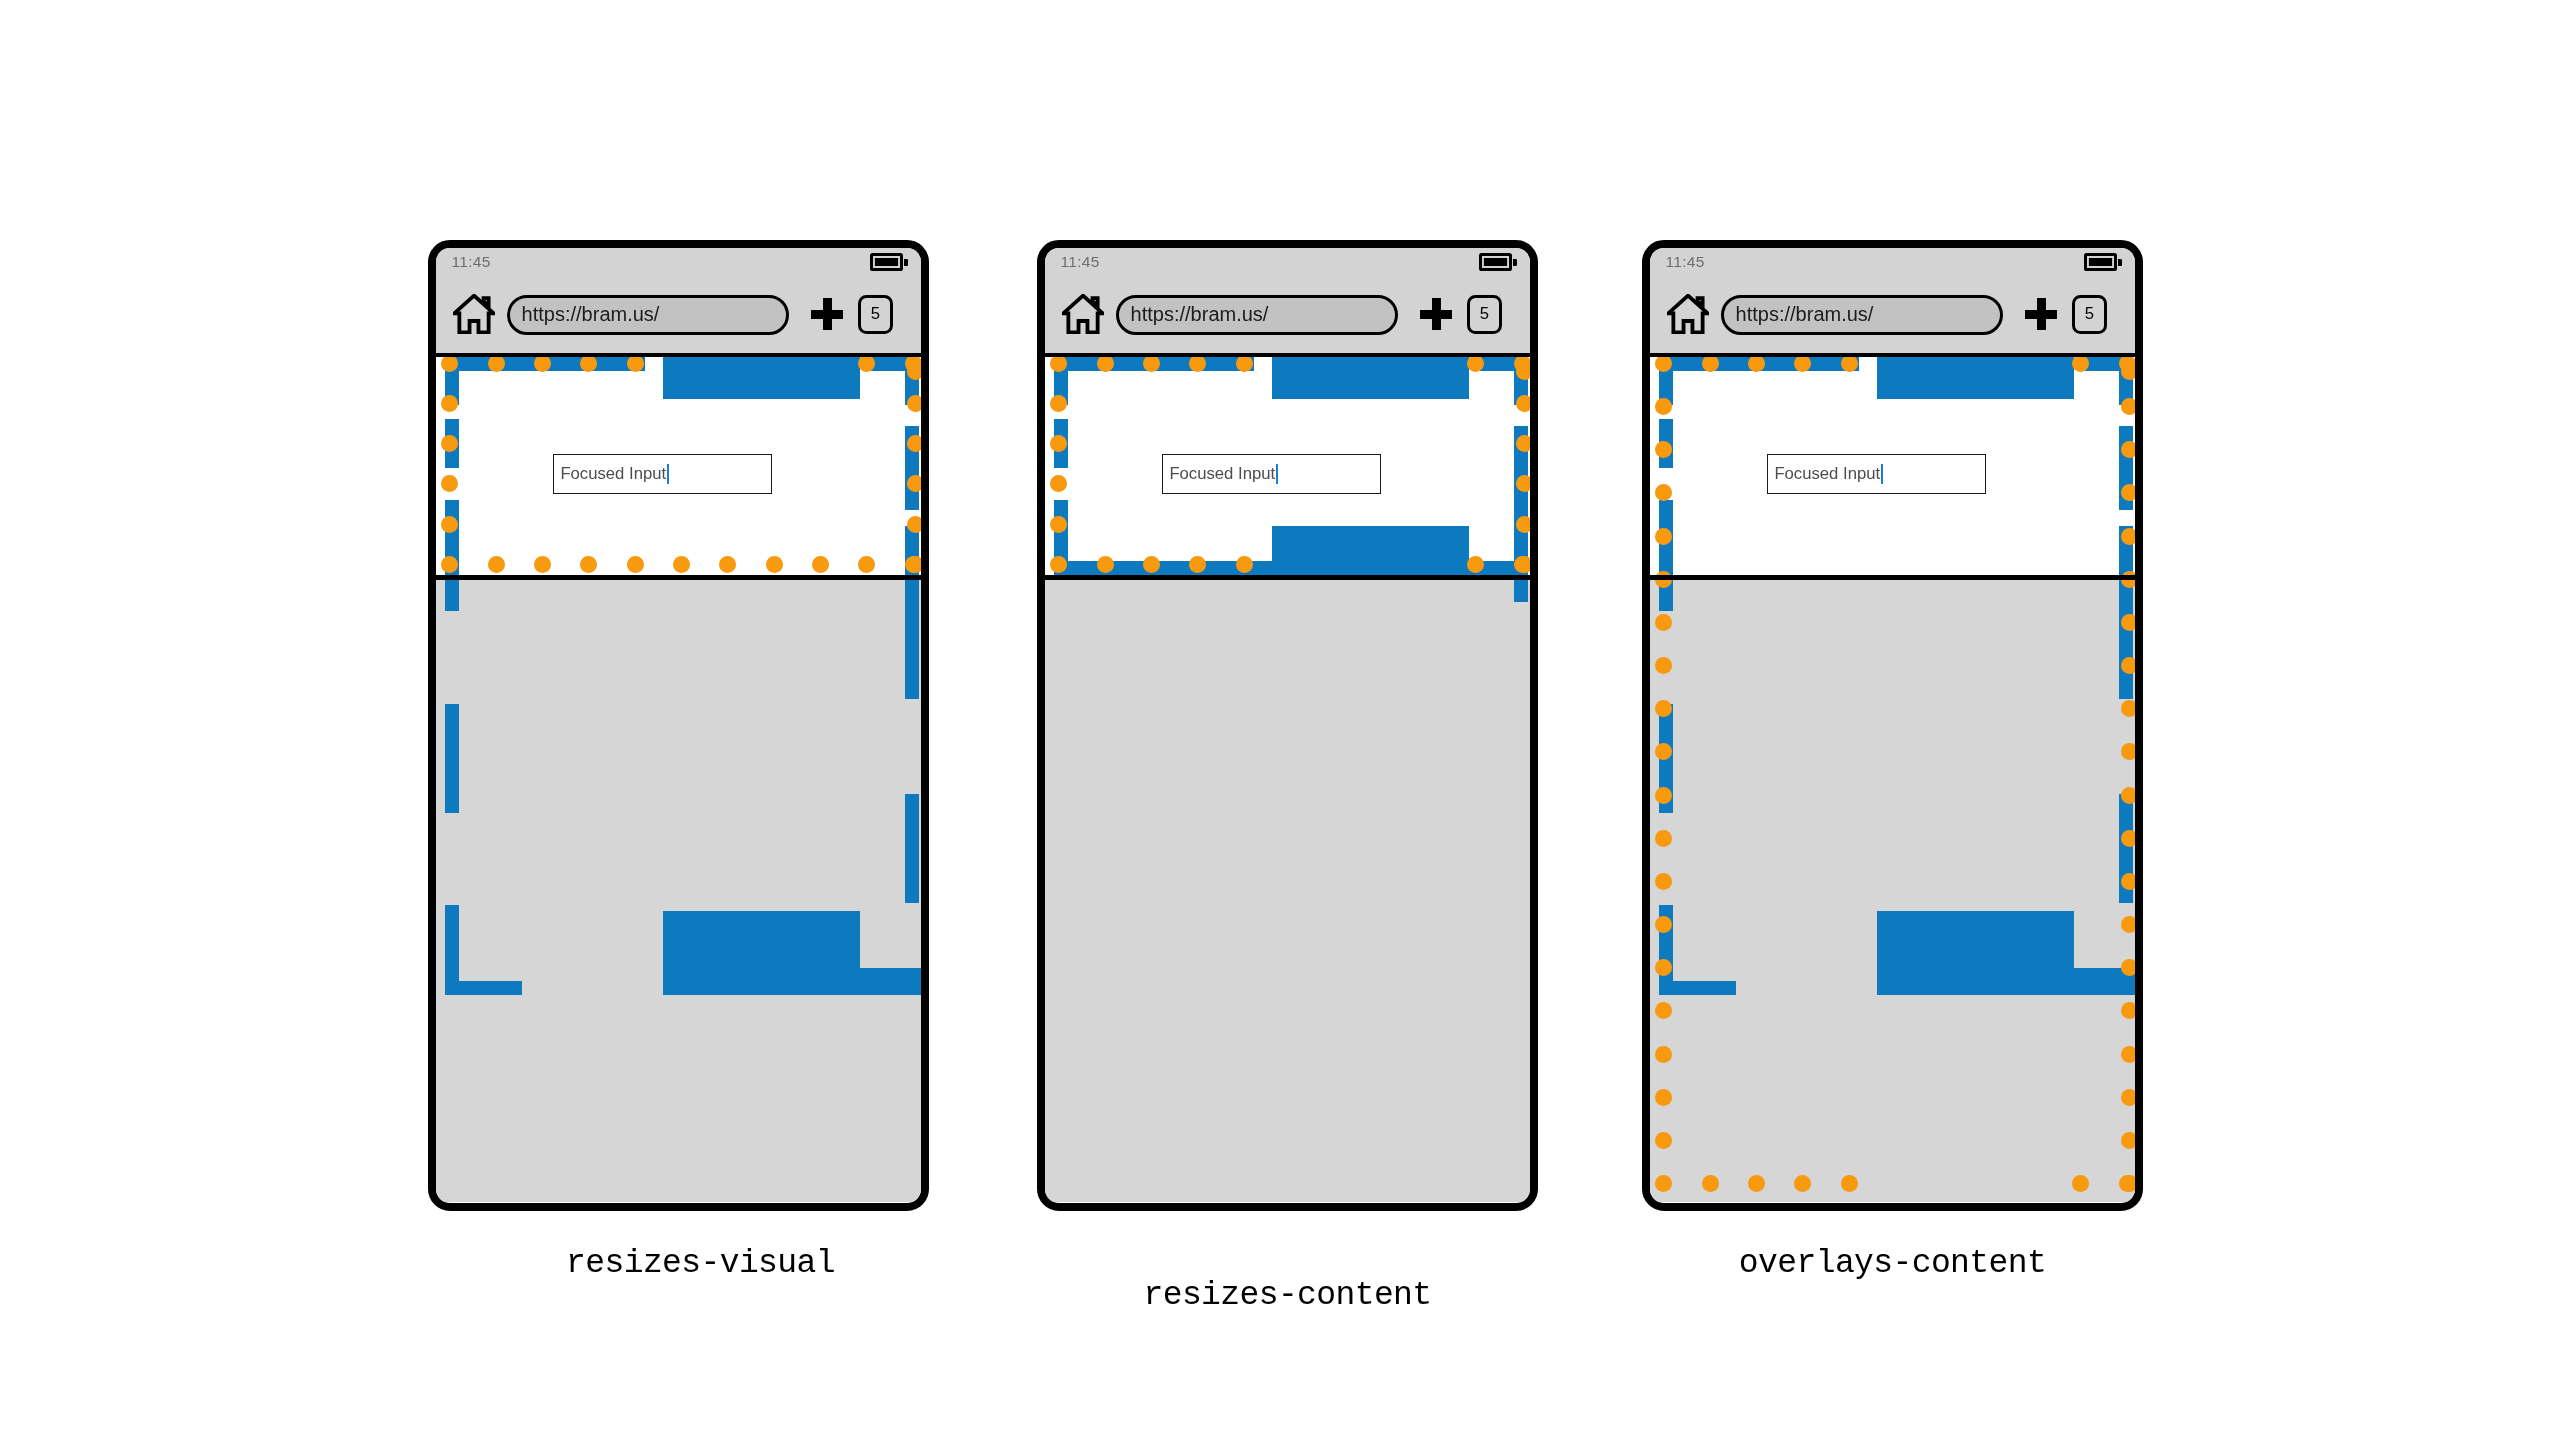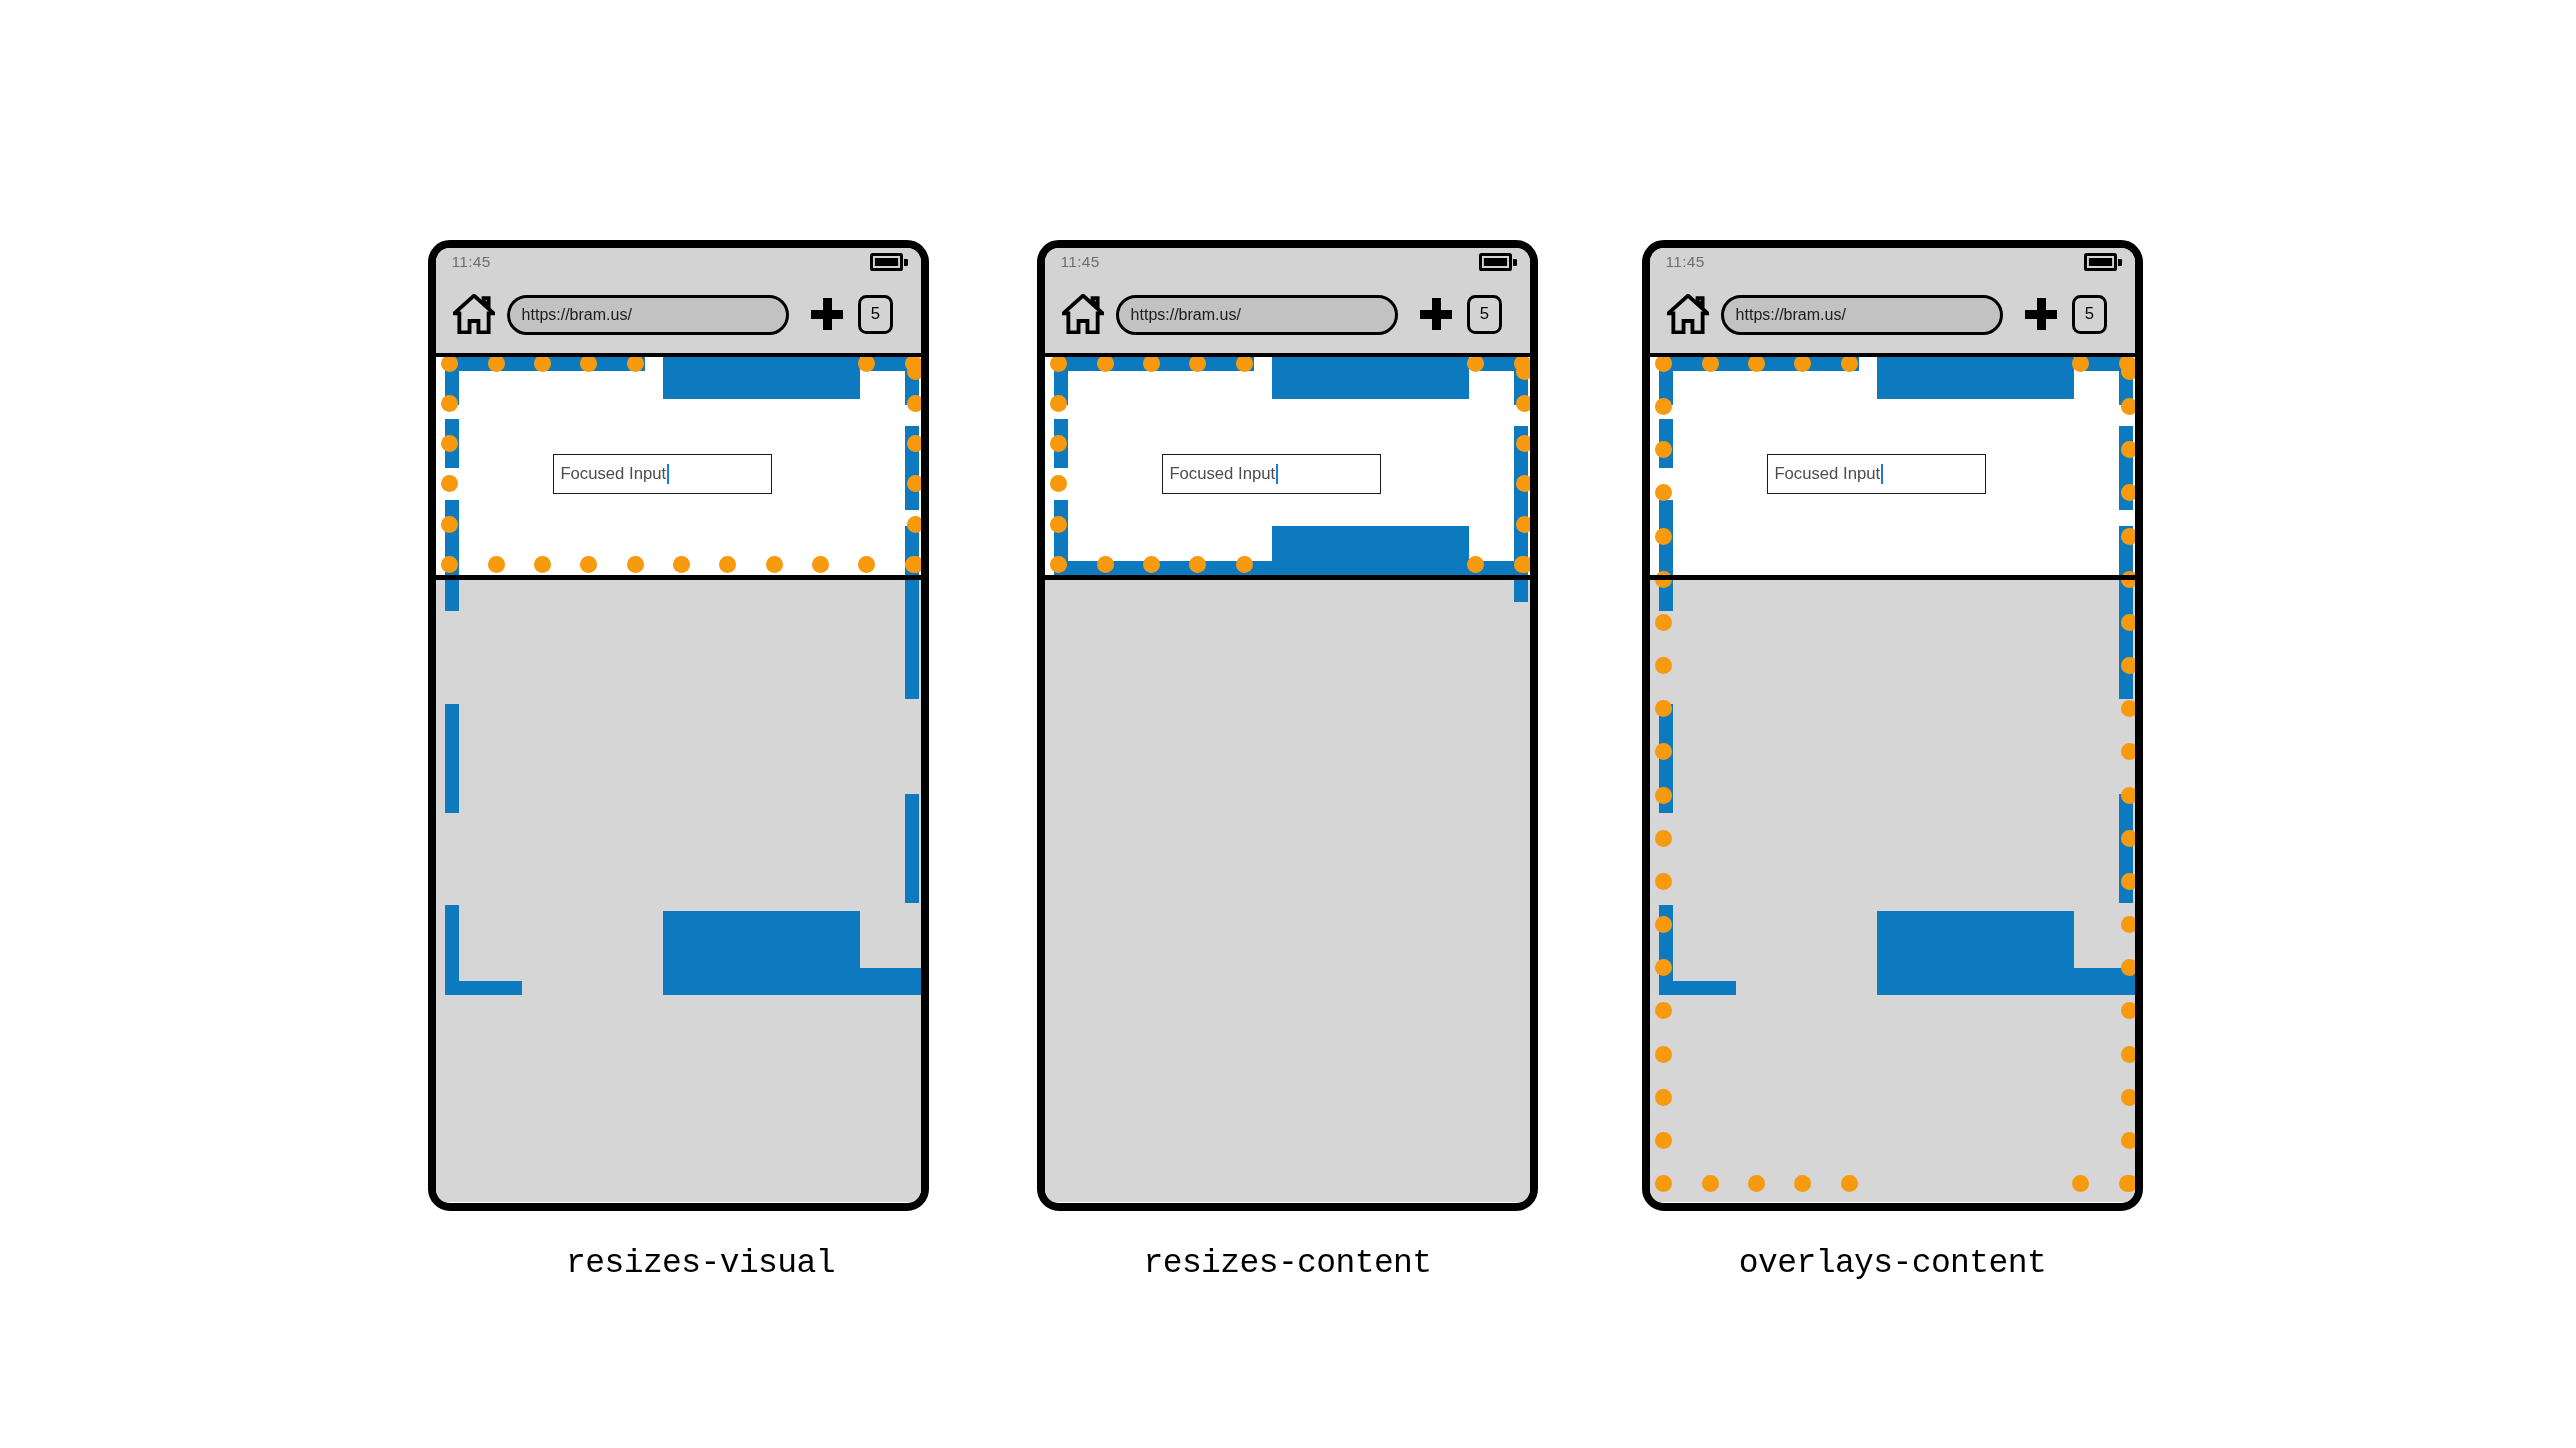--- a/index.html
+++ b/index.html
@@ -82,21 +82,21 @@
     left: 71px; top: 16.7px;
     width: 282px; height: 40px;
     background: #c2c2c2;
     border: 3.2px solid #000;
     border-radius: 20.6px;
     display: flex;
     align-items: center;
   }
   .urltext {
     padding-left: 11.6px;
-    font-size: 16px;
+    font-size: 20px;
     color: #1c1c1c;
     white-space: nowrap;
     font-family: "Liberation Sans", sans-serif;
   }
   .plus-icon {
     position: absolute;
     left: 375px; top: 20px;
     width: 32px; height: 32px;
   }
   .plus-icon::before, .plus-icon::after {
@@ -303,21 +303,21 @@
           <div class="dot" style="left: 422px; top: 308px;"></div>
           <div class="dot" style="left: 469px; top: 308px;"></div>
           <div class="dot" style="left: 471px; top: 308px;"></div>
         </div>
         <div style="position: absolute; left: 117px; top: 206px; width: 219px; height: 40px; background: rgb(255, 255, 255); border: 1.9px solid rgb(26, 26, 26); display: flex; align-items: center; z-index: 7;">
           <span style="padding-left: 6.4px; font-size: 16.7px; color: rgb(77, 77, 77); font-family: &quot;Liberation Sans&quot;, sans-serif;">Focused Input</span>
           <span style="display: inline-block; width: 2.6px; height: 20.6px; background: rgb(26, 127, 212); margin-left: 0.6px;"></span>
         </div>
       </div>
     </div>
-    <div class="caption" style="left: 998px; top: 1245px; width: 579px;">resizes-content</div>
+    <div class="caption" style="left: 998px; top: 1277px; width: 579px;">resizes-content</div>
     <div class="phone" style="left: 1642px; top: 240px;">
       <div class="phone-inner">
         <div class="region content" style="top: 109px; height: 218px;"></div>
         <div class="region keyboard" style="top: 327px; height: 627px;"></div>
         <div class="kb-divider" style="top: 327px;"></div>
         <div class="chrome">
           <div class="statusrow">
             <div class="clock">11:45</div>
             <div class="battery"></div>
           </div>

